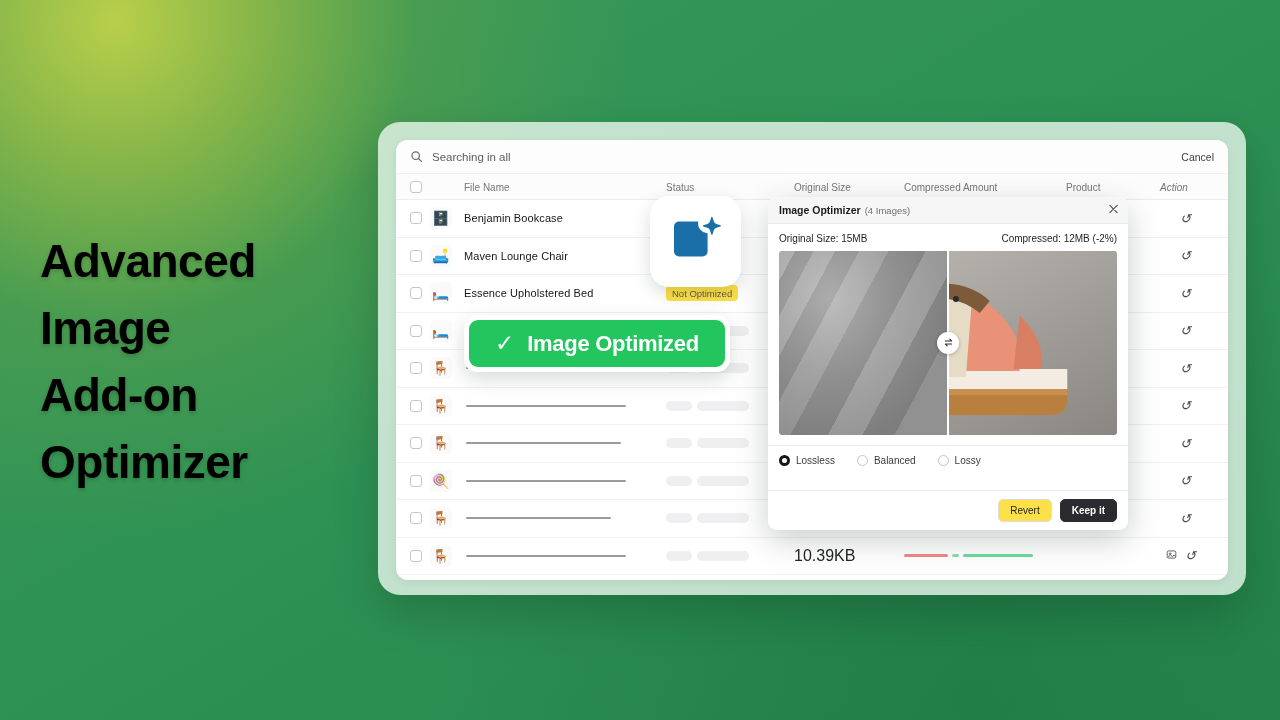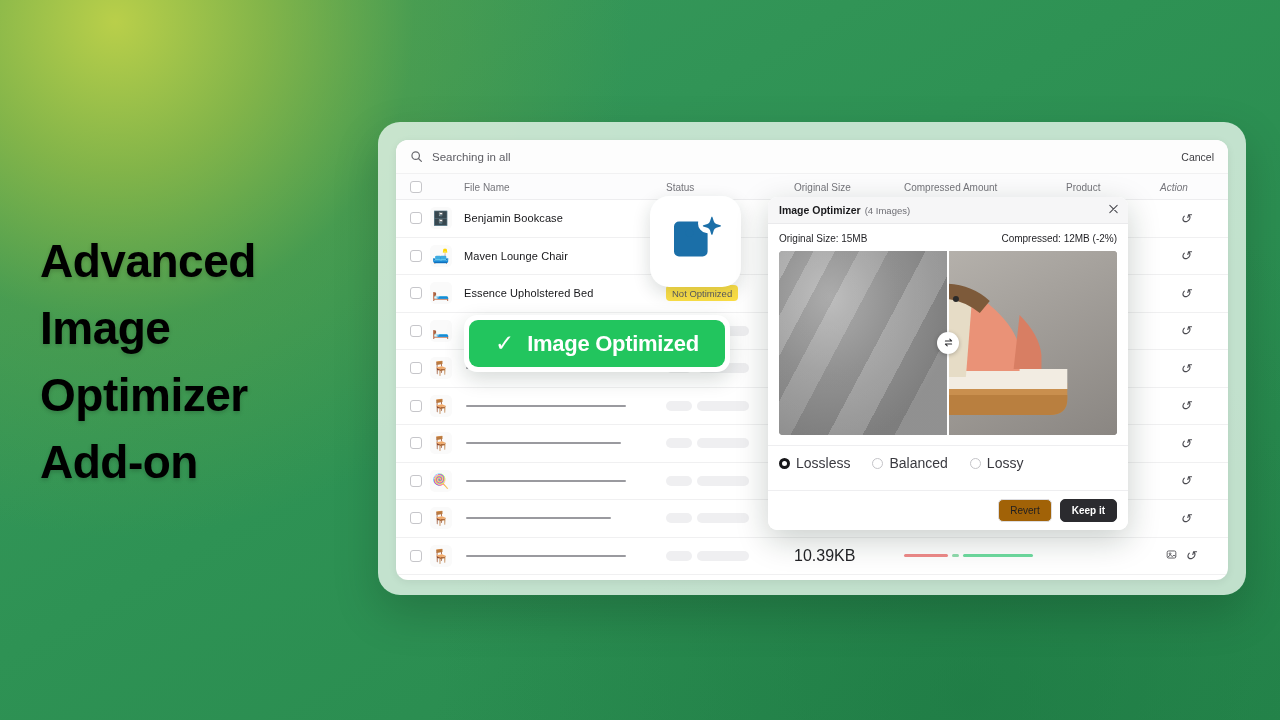--- a/index.html
+++ b/index.html
@@ -216,47 +216,47 @@
     cursor: ew-resize;
   }
 
   
   #settings {
     border-top: 1px solid #eeeef0;
     margin-top: 10px; padding: 9px 11px 10px 11px;
   }
   #settings .lbl { font-size: 10px; font-weight: 700; color: #1a1a1d; margin-bottom: 9px; }
   .radios { display: flex; align-items: center; gap: 22px; }
-  .radio { display: flex; align-items: center; gap: 6px; font-size: 14px; color: #3a3a40; cursor: pointer; }
+  .radio { display: flex; align-items: center; gap: 6px; font-size: 10px; color: #3a3a40; cursor: pointer; }
   .rdot { width: 11px; height: 11px; border-radius: 50%; border: 1.5px solid #c4c4c8; background:#fff; }
   .rdot.on { border: 3px solid #17171a; }
 
   #dlg-foot {
     margin-top: auto;
     border-top: 1px solid #eeeef0;
     padding: 8px 11px;
     display: flex; justify-content: flex-end; gap: 8px;
     background: #fff;
   }
   .btn {
     font-size: 10px; padding: 5px 11px; border-radius: 5px; cursor: pointer;
-    border: 1px solid #dcdce0; background: #a16207; color: #1e1e22;
+    border: 1px solid #dcdce0; background: #fde047; color: #1e1e22;
   }
   .btn.dark { background: #2b2b2f; color: #fff; border-color: #2b2b2f; font-weight: 600; }
 </style>
 </head>
 <body>
 
 <div id="bg"></div>
 
 <div id="headline">
   <span class="ln">Advanced</span>
   <span class="ln">Image</span>
+  <span class="ln">Add-on</span>
   <span class="ln">Optimizer</span>
-  <span class="ln">Add-on</span>
 </div>
 
 <div id="frame"></div>
 
 <div id="panel">
 
   <div class="searchbar">
     <span class="search-icon">
       <svg viewBox="0 0 16 16" width="13" height="13" fill="none" stroke="currentColor" stroke-width="1.5">
         <circle cx="7" cy="7" r="4.6"></circle>

